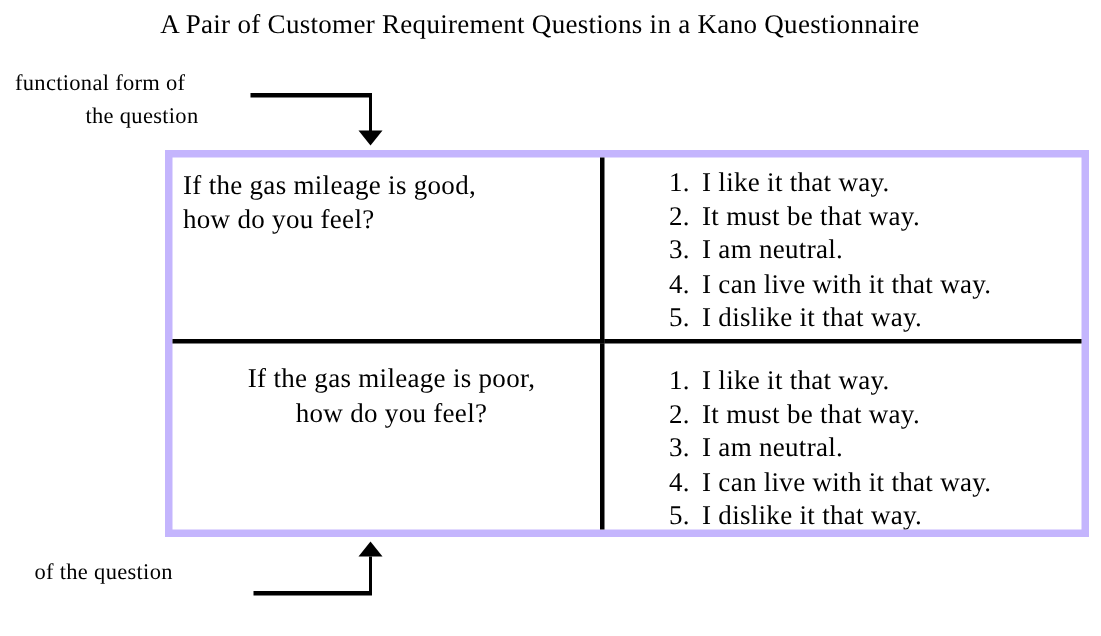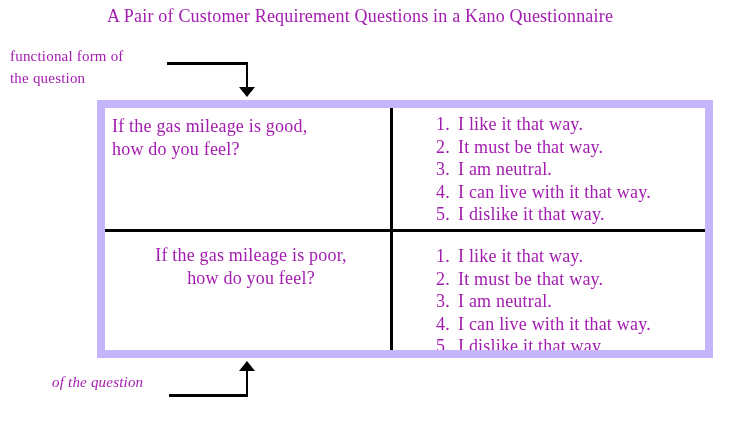--- a/index.html
+++ b/index.html
@@ -2,43 +2,43 @@
 <html><head>
 <meta charset="utf-8">
 <style>
   html, body { margin: 0; padding: 0; background: #ffffff; }
   .canvas {
     position: relative;
     width: 734px;
     height: 424px;
     background: #ffffff;
     font-family: "Liberation Serif", "DejaVu Serif", serif;
-    color: #a21caf;
+    color: #000000;
     overflow: hidden;
     border-radius: 14px;
   }
   .title {
     position: absolute;
     top: 6px;
     left: 0;
     width: 720px;
     text-align: center;
     font-size: 18px;
     letter-spacing: 0.2px;
     white-space: nowrap;
   }
   
   .kano-table {
     position: absolute;
-    left: 97px;
+    left: 110px;
     top: 100px;
     width: 616px;
     height: 258px;
     box-sizing: border-box;
-    border: 8px solid #c4b5fd;
+    border: 5px solid #c4b5fd;
     display: grid;
     grid-template-columns: 288px 1fr;
     grid-template-rows: 124px 1fr;
   }
   .cell { box-sizing: border-box; overflow: hidden; }
   .cell.c1 { border-right: 3px solid #000; }
   .cell.r1 { border-bottom: 3px solid #000; }
   .q {
     font-size: 18px;
     line-height: 23px;
@@ -53,23 +53,23 @@
     letter-spacing: 0.2px;
     padding-left: 43px;
   }
   .a.r1 { padding-top: 5px; }
   .a.r2 { padding-top: 13px; }
   .opt { display: flex; }
   .opt .num { width: 22px; flex: none; }
   
   .callout { position: absolute; font-size: 15px; line-height: 21.5px; letter-spacing: 0.2px; white-space: nowrap; }
   .callout-top { left: 10px; top: 46px; }
-  .callout-top .line2 { }
+  .callout-top .line2 { margin-left: 47px; }
   .callout-bottom { left: 8px; top: 372px; }
-  .callout-bottom .line2 { margin-left: 44px; font-style: italic; }
+  .callout-bottom .line2 { margin-left: 15px; }
   
   .hline, .vline { position: absolute; background: #000; }
   .hline-top    { left: 167px;   top: 62px;  width: 81px;  height: 2.5px; }
   .vline-top    { left: 245.5px; top: 62px;  width: 2.5px; height: 26px; }
   .hline-bottom { left: 169px;   top: 394px; width: 79px;  height: 2.5px; }
   .vline-bottom { left: 245.5px; top: 371px; width: 2.5px; height: 24px; }
   .arrowhead { position: absolute; width: 0; height: 0; }
   .arrow-down {
     left: 238.5px; top: 87px;
     border-left: 8.5px solid transparent;

